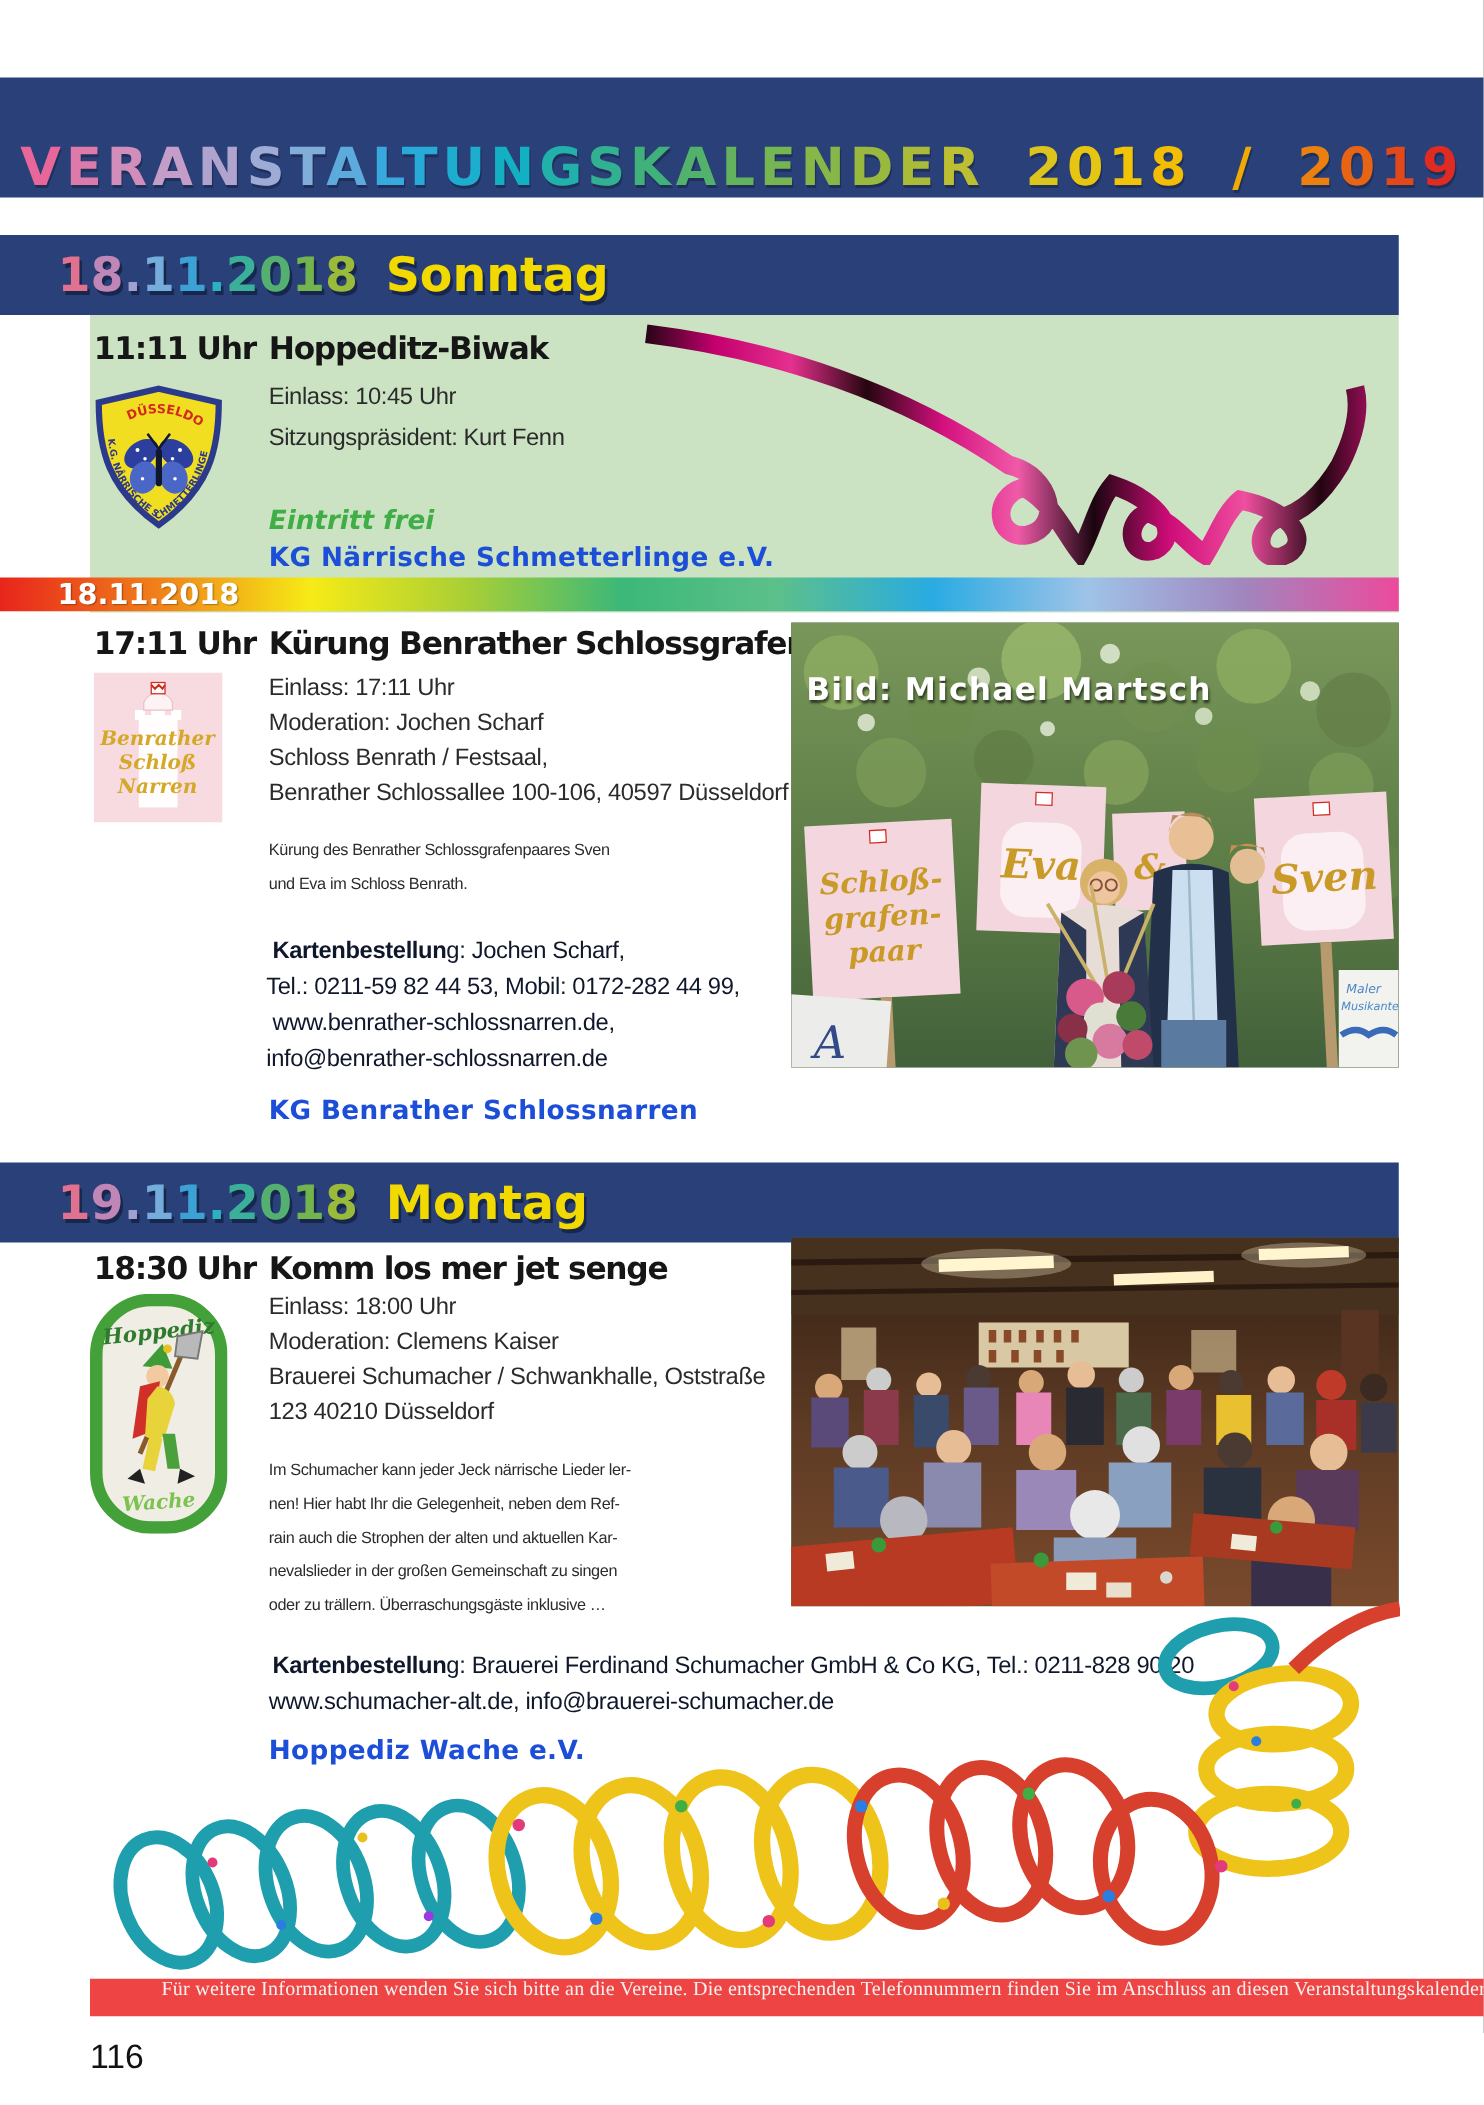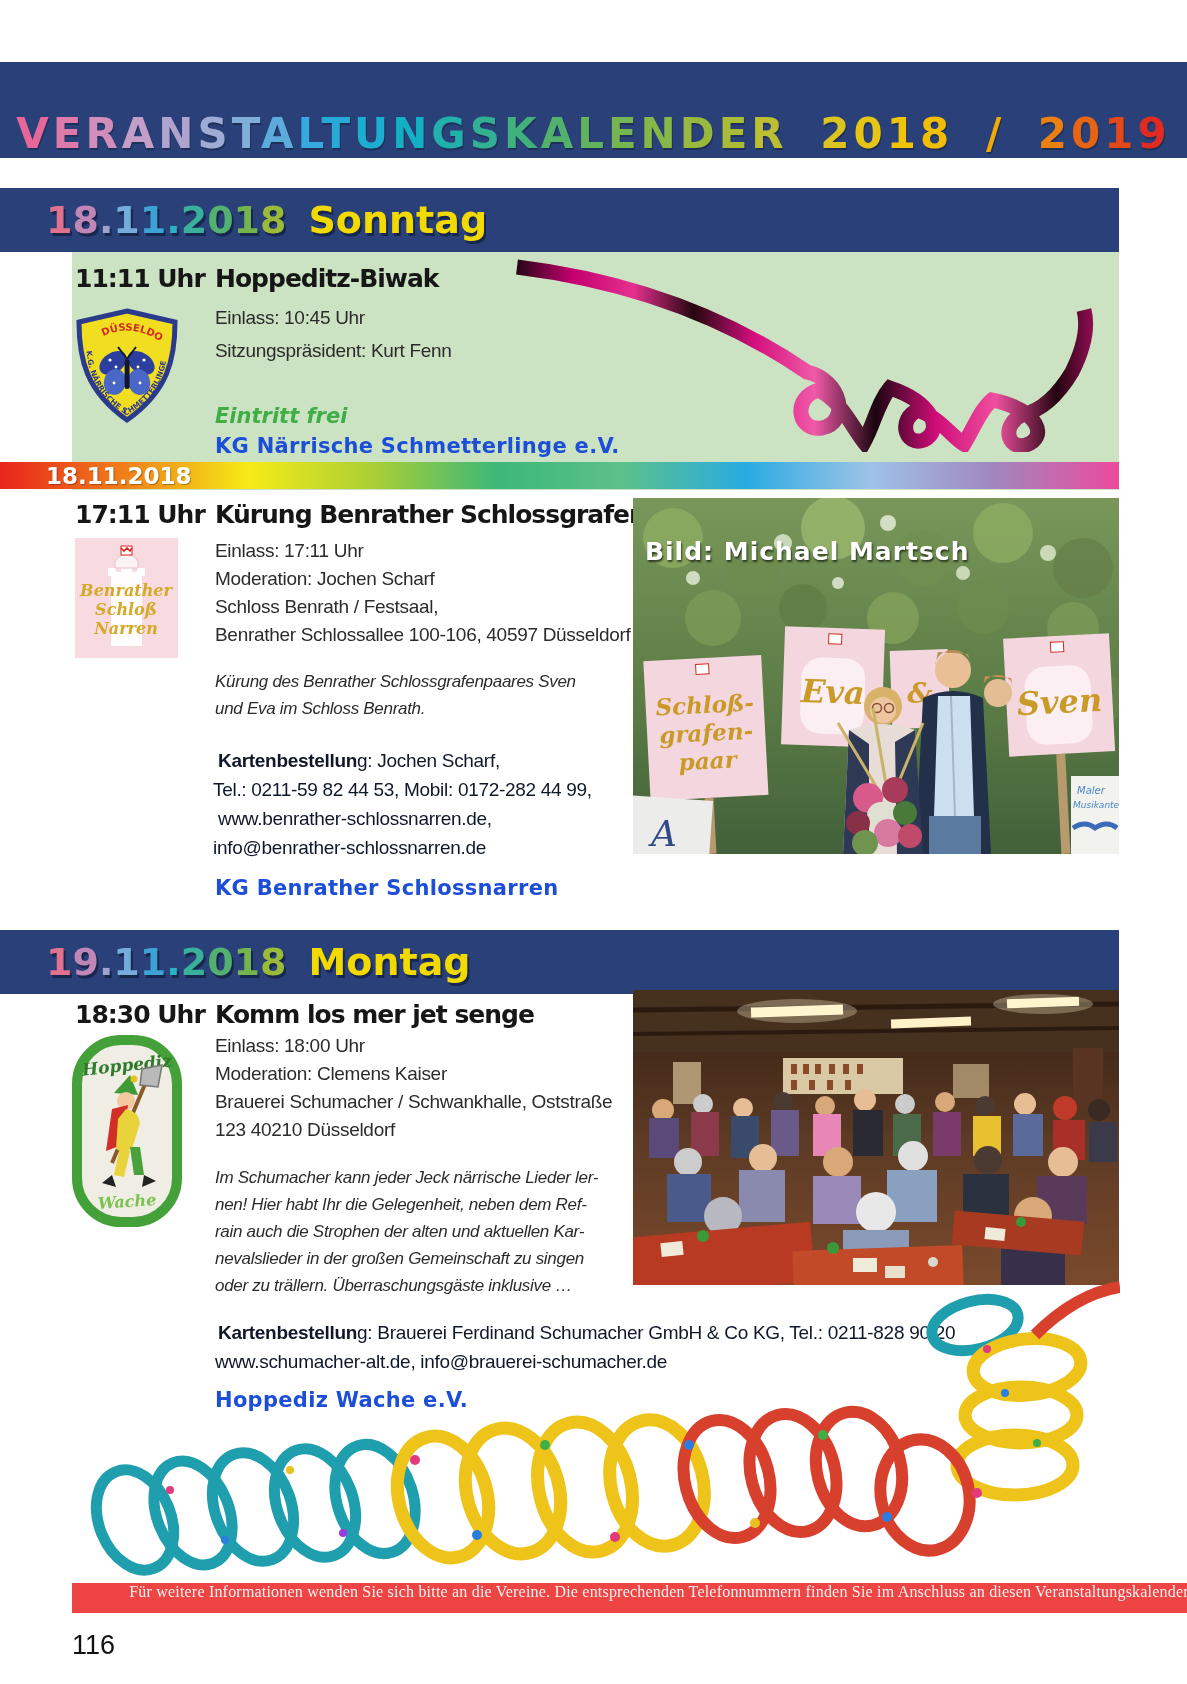--- a/index.html
+++ b/index.html
@@ -19,21 +19,21 @@
   .banner-text{font-family:"DejaVu Sans",sans-serif;font-weight:bold;font-size:38px;
                margin-left:46px;white-space:nowrap;text-shadow:2px 3px 0 rgba(10,16,40,.55);}
   .banner-day{color:#f2da00;margin-left:22px;}
 
   
   .green-panel{left:72px;top:252px;width:1047px;height:238px;background:#cbe3c3;}
 
   .ev-time,.ev-title{font-family:"DejaVu Sans",sans-serif;font-weight:bold;font-size:25px;
                      letter-spacing:-1px;color:#161616;white-space:nowrap;}
   .detail{font-size:19px;color:#2b2b2b;letter-spacing:-.3px;white-space:nowrap;}
-  .italic-line{font-size:17px;font-style:italic;color:#2b2b2b;letter-spacing:-.3px;white-space:nowrap;}
+  .italic-line{font-size:13px;color:#2b2b2b;letter-spacing:-.3px;white-space:nowrap;}
   .note-free{font-family:"DejaVu Sans",sans-serif;font-weight:bold;font-style:italic;
              font-size:21px;color:#3fae47;}
   .club{font-family:"DejaVu Sans",sans-serif;font-weight:bold;font-size:21px;color:#1d4ed8;
         letter-spacing:.3px;white-space:nowrap;}
   .tick-bold{font-weight:bold;}
   .tick{font-size:19px;color:#0f172a;letter-spacing:-.3px;white-space:nowrap;}
 
   
   .rainbow-bar{left:0;top:462px;width:1119px;height:27px;display:flex;align-items:center;}
   .rainbow-label{font-family:"DejaVu Sans",sans-serif;font-weight:bold;font-size:23px;

